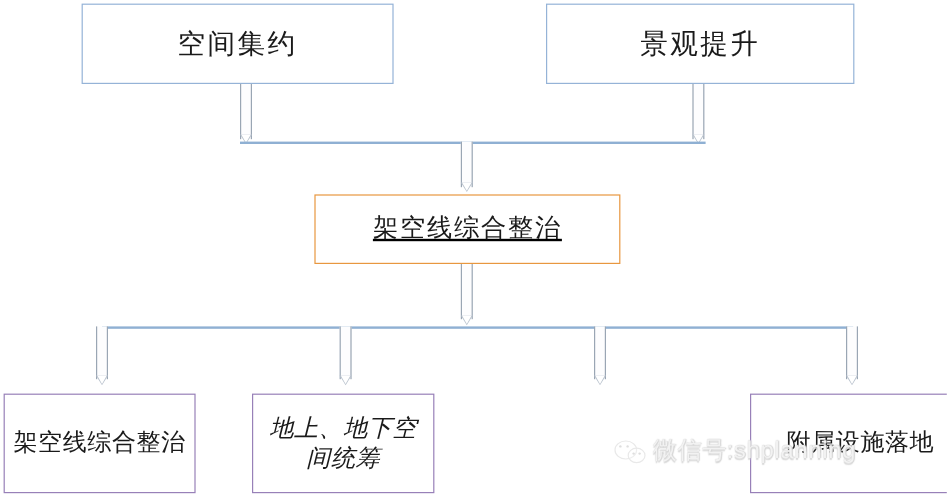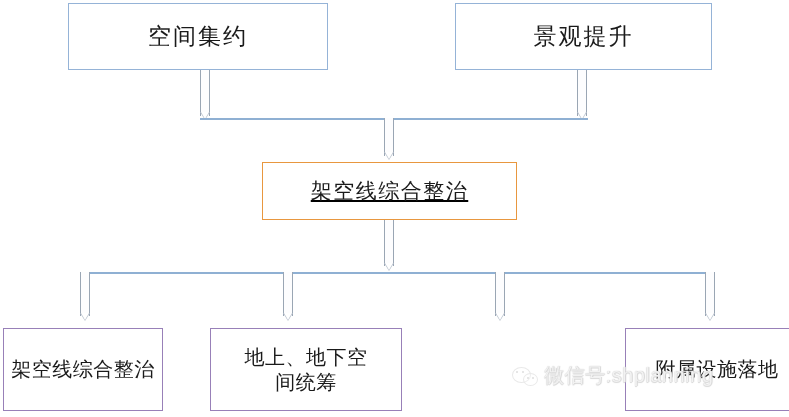--- a/index.html
+++ b/index.html
@@ -89,21 +89,21 @@
   <div class="shaft" style="left:495px;top:272px;width:10px;height:44px;"></div>
   <div class="head" style="left:495px;top:313px;"></div>
 
   <div class="shaft" style="left:705px;top:272px;width:10px;height:44px;"></div>
   <div class="head" style="left:705px;top:313px;"></div>
 
   <div class="node n-bot" style="left:3px;top:328px;width:160px;height:83px;">
     <span class="label">架空线综合整治</span>
   </div>
 
-  <div class="node n-bot" style="left:210px;top:328px;width:192px;height:83px;">
+  <div class="node n-bot" style="left:210px;top:328px;width:152px;height:83px;font-style:italic;">
     <span class="label">地上、地下空
 间统筹</span>
   </div>
 
 
   <div class="node n-bot" style="left:625px;top:328px;width:184px;height:83px;">
     <span class="label">附属设施落地</span>
   </div>
 
   <div id="watermark" style="left:512px;top:362px;">

